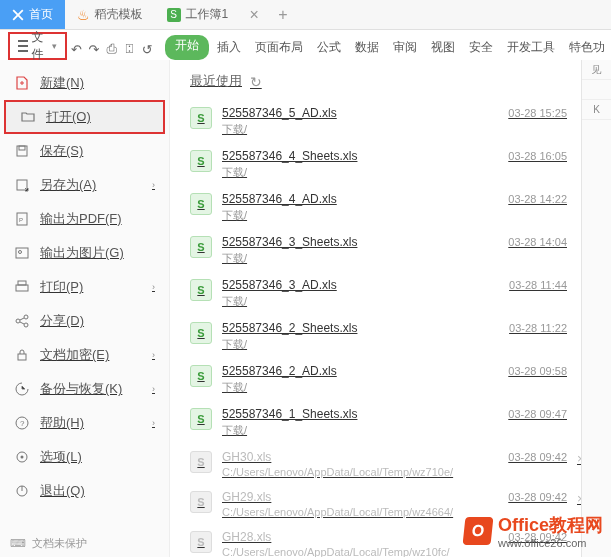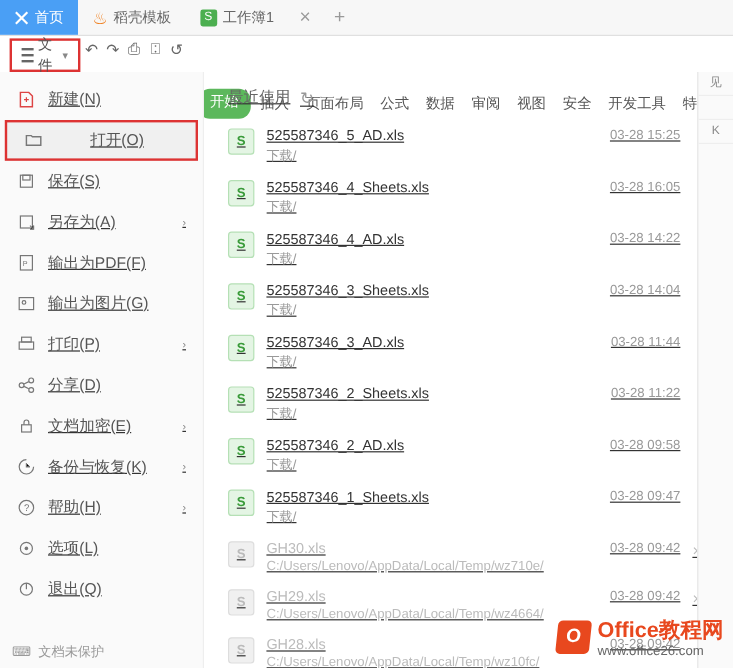--- a/index.html
+++ b/index.html
@@ -10,30 +10,30 @@
   .tab.active { background: #4a9ff5; color: #fff; }
   .tab-close { width: 28px; text-align: center; color: #999; font-size: 16px; cursor: pointer; }
   .tab-add { font-size: 16px; color: #999; cursor: pointer; padding: 0 10px; }
 
   .file-btn-wrap { border: 2px solid #d33; display: inline-flex; align-items: center; height: 28px; margin: 2px 0 0 4px; }
   .file-btn { display: flex; align-items: center; gap: 4px; padding: 0 8px; height: 24px; color: #555; cursor: pointer; }
   .hamburger { width: 14px; height: 12px; display: flex; flex-direction: column; justify-content: space-between; }
   .hamburger span { height: 2px; background: #666; display: block; }
   .chev { font-size: 9px; color: #888; }
 
-  .toolbar { display: flex; align-items: flex-start; height: 30px; padding-left: 4px; gap: 2px; }
+  .toolbar { display: flex; align-items: flex-end; height: 30px; padding-left: 4px; gap: 2px; }
   .tool-icon { width: 22px; height: 22px; display: flex; align-items: center; justify-content: center; color: #666; cursor: pointer; font-size: 13px; }
   .ribbon-tabs { display: flex; margin-left: 8px; gap: 2px; margin-top: 44px; }
   .rtab { padding: 4px 6px; color: #555; cursor: pointer; font-size: 12px; white-space: nowrap; }
   .rtab.start { background: #5cb85c; color: #fff; border-radius: 10px; padding: 2px 10px; }
 
   .content { display: flex; position: absolute; top: 60px; left: 0; right: 0; bottom: 0; text-decoration: underline; }
   .sidebar { width: 170px; background: #fafafa; border-right: 1px solid #eee; padding-top: 6px; }
   .menu-item { display: flex; align-items: center; height: 34px; padding: 0 14px; gap: 10px; color: #555; cursor: pointer; position: relative; }
-  .menu-item.highlight { border: 2px solid #d33; margin: 0 4px; background: #f0f0f0; text-align: center; }
+  .menu-item.highlight { border: 2px solid #d33; margin: 0 4px; background: #f0f0f0; }
   .menu-item .label { flex: 1; font-size: 13px; }
   .micon { width: 16px; height: 16px; display: flex; align-items: center; justify-content: center; color: #777; }
 
   .recent-panel { flex: 1; padding: 12px 20px; overflow: hidden; }
   .recent-header { display: flex; align-items: flex-end; gap: 8px; color: #666; font-size: 13px; margin-bottom: 10px; }
   .refresh-icon { font-size: 14px; color: #999; cursor: pointer; }
 
   .file-list { display: flex; flex-direction: column; }
   .file-row { display: flex; align-items: flex-start; padding: 6px 0; gap: 10px; position: relative; }
   .file-row.faded .fname, .file-row.faded .fpath { color: #bbb; }

